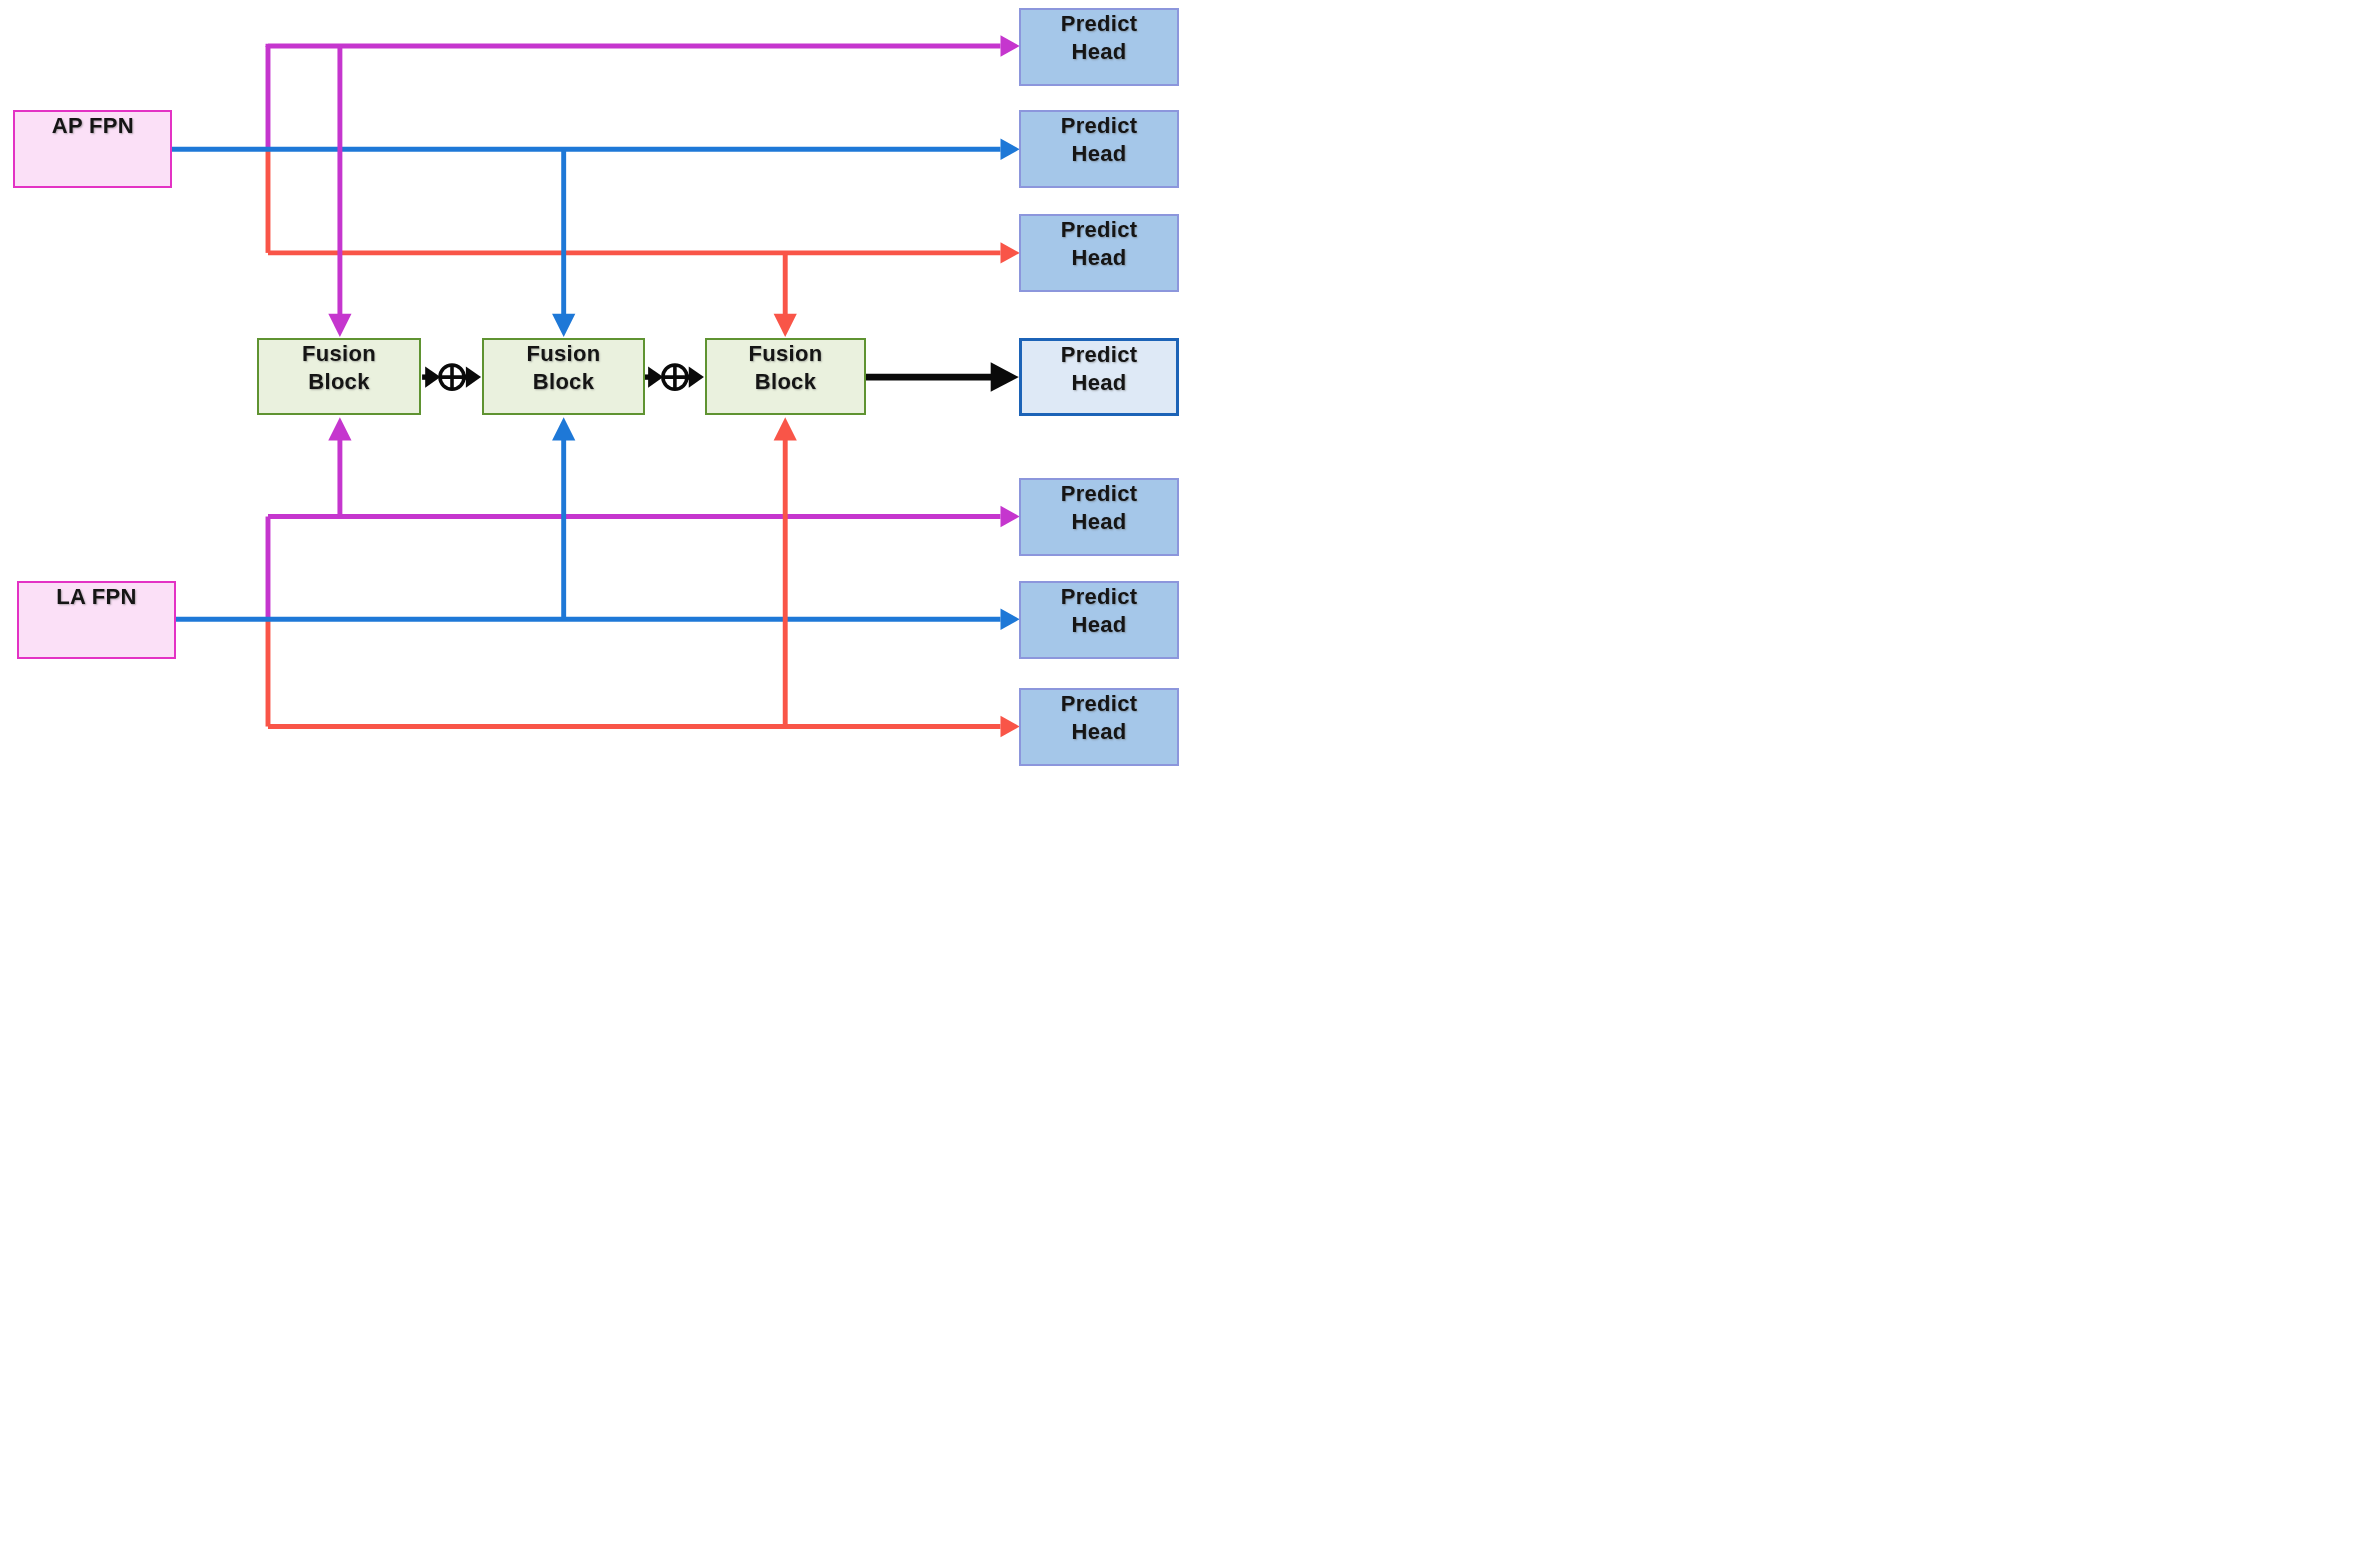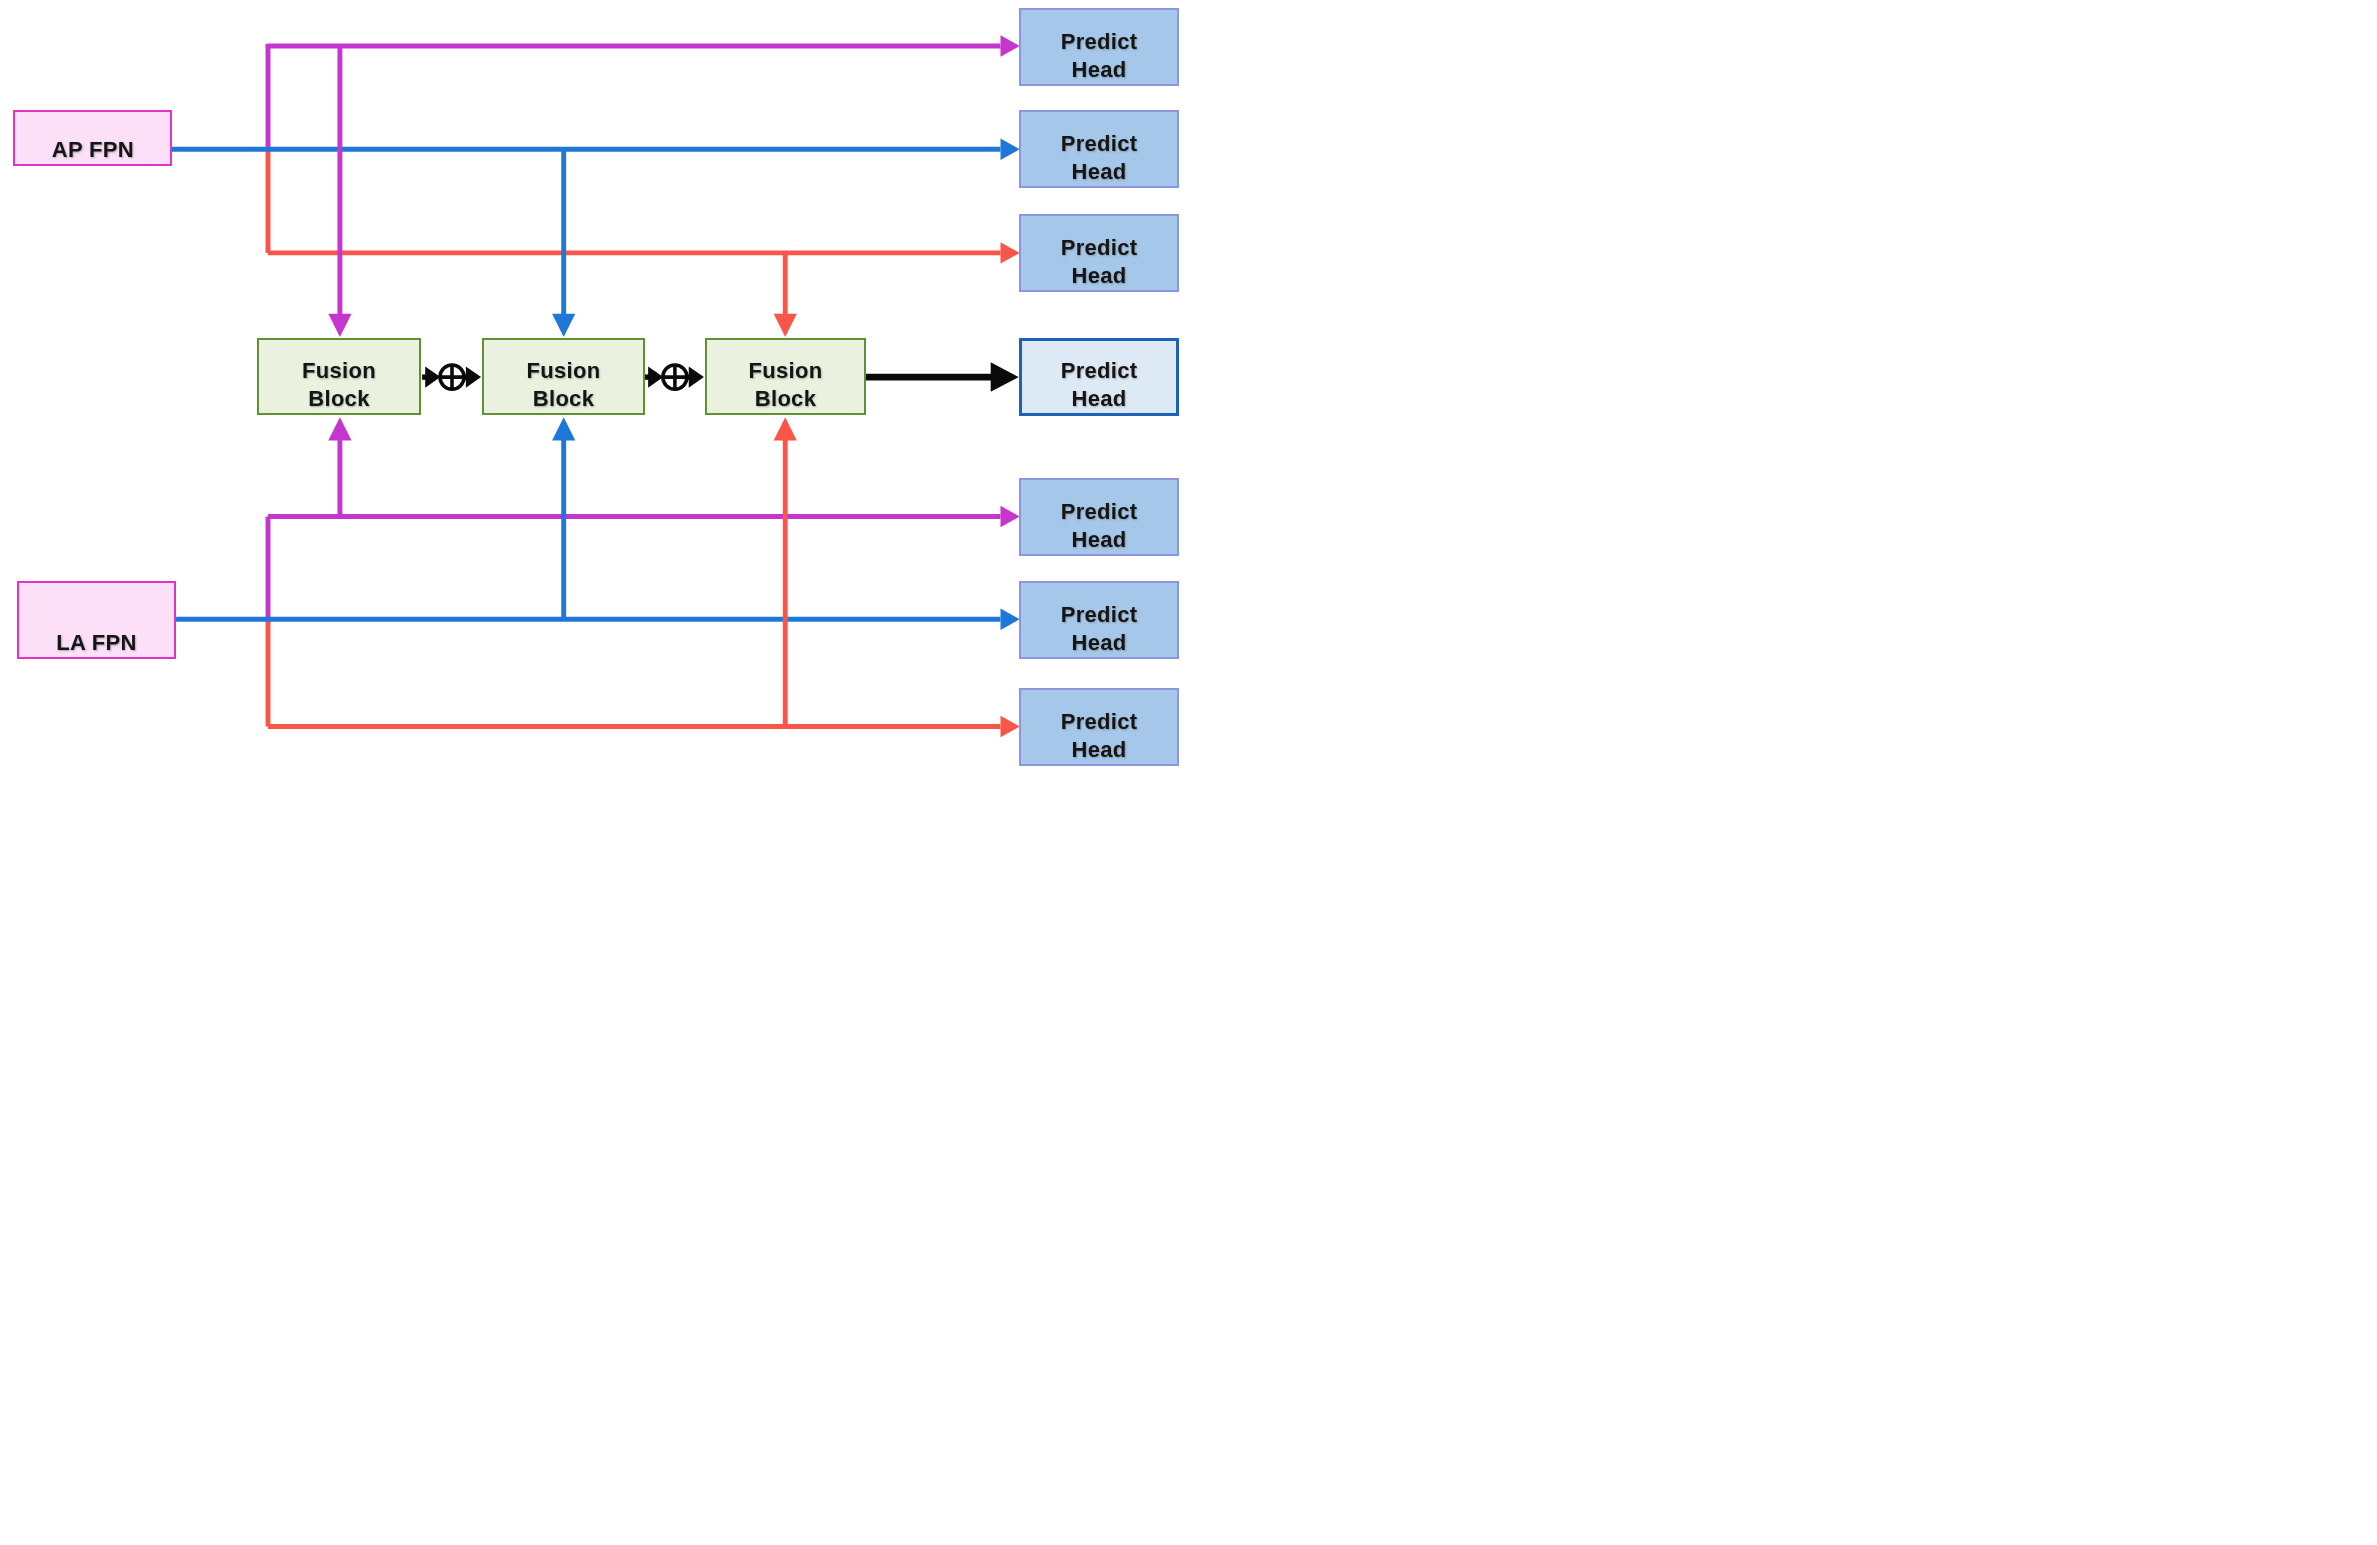--- a/index.html
+++ b/index.html
@@ -18,21 +18,21 @@
   #connector-layer {
     position: absolute;
     left: 0;
     top: 0;
     width: 1189px;
     height: 773px;
   }
   .node {
     position: absolute;
     display: flex;
-    align-items: flex-end;
+    align-items: flex-start;
     justify-content: center;
     text-align: center;
     box-sizing: border-box;
     background: #fff;
   }
   .node .lbl {
     white-space: pre-line;
     font-weight: 700;
     font-size: 22px;
     line-height: 1.28;
@@ -50,21 +50,21 @@
   }
   .head {
     background: var(--head-fill);
     border: 2.2px solid var(--head-border);
   }
   .head-final {
     background: var(--head-final-fill);
     border: 3.1px solid var(--head-final-border);
   }
   
-  #ap-fpn  { left: 13.4px;   top: 110px; width: 159px; height: 56px; }
+  #ap-fpn  { left: 13.4px;   top: 110px; width: 159px; height: 78px; }
   #la-fpn  { left: 17px;   top: 581px; width: 159px; height: 78px; }
   #fb1     { left: 257px;  top: 338px; width: 164px; height: 77px; }
   #fb2     { left: 482px;  top: 338px; width: 163px; height: 77px; }
   #fb3     { left: 705px;  top: 338px; width: 161px; height: 77px; }
   .head-col { left: 1019px; width: 160px; height: 78px; }
   #ph1 { top: 8px;   }
   #ph2 { top: 110px; }
   #ph3 { top: 214px; }
   #ph4 { top: 338px; }
   #ph5 { top: 478px; }

